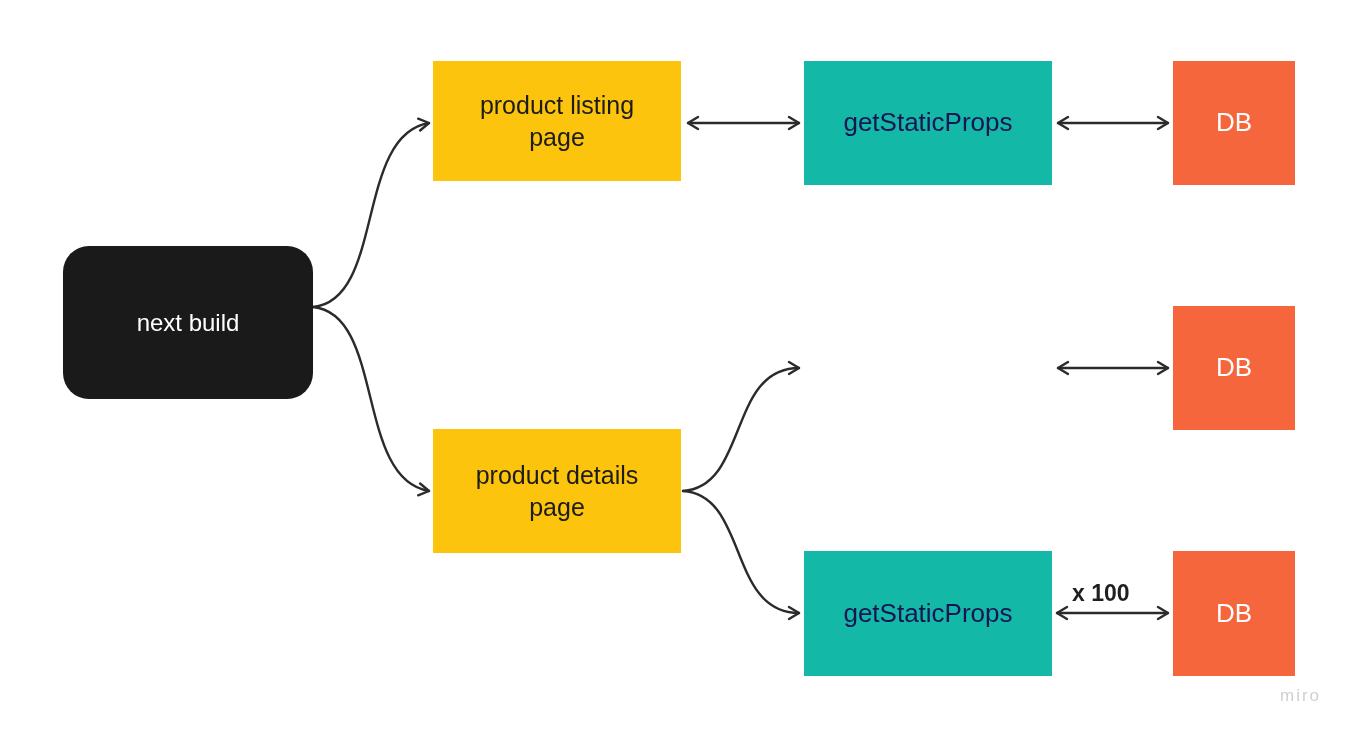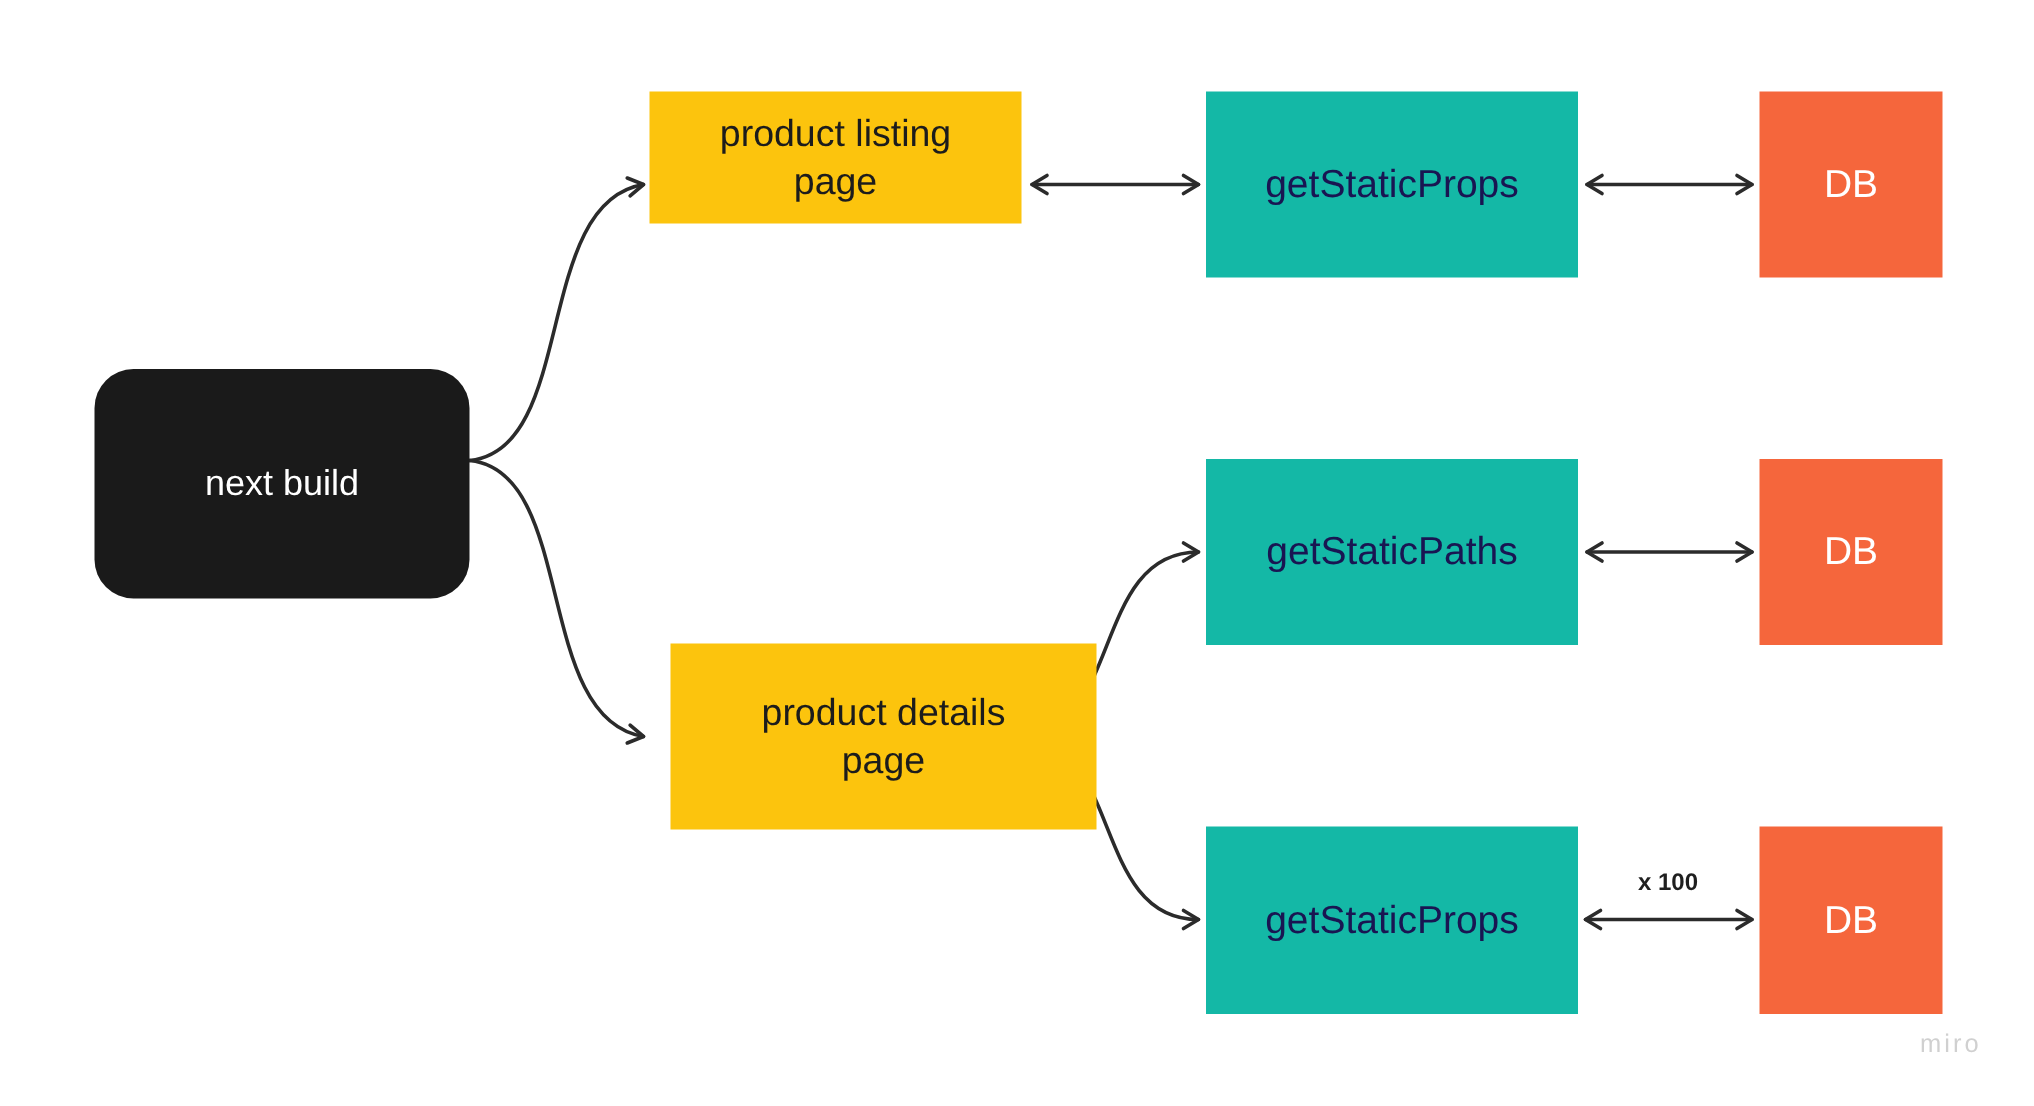--- a/index.html
+++ b/index.html
@@ -55,22 +55,22 @@
     background: #f5663c;
     color: #ffffff;
     font-size: 26px;
     justify-content: center;
   }
   .edge-label {
     position: absolute;
     left: 1072px;
     top: 580px;
     width: 80px;
-    text-align: center;
-    font-size: 16px;
+    text-align: left;
+    font-size: 23px;
     font-weight: bold;
     color: #1f1f1f;
   }
   .watermark {
     position: absolute;
     left: 1280px;
     top: 686px;
     font-size: 17px;
     letter-spacing: 2px;
     color: #d0d0d0;
@@ -96,42 +96,39 @@
       <path d="M 1058 123 L 1168 123" marker-start="url(#arrowhead)" marker-end="url(#arrowhead)"></path>
       <path d="M 1058 368 L 1168 368" marker-start="url(#arrowhead)" marker-end="url(#arrowhead)"></path>
       <path d="M 1057 613 L 1168 613" marker-start="url(#arrowhead)" marker-end="url(#arrowhead)"></path>
     </g>
   </svg>
 
   <div class="node node-dark" style="left:63px; top:246px; width:250px; height:153px;">
     <span class="label">next build</span>
   </div>
 
-  <div class="node node-yellow" style="left:433px; top:61px; width:248px; height:88px;">
+  <div class="node node-yellow" style="left:433px; top:61px; width:248px; height:120px;">
     <span class="label">product listing
 page</span>
   </div>
 
   <div class="node node-gray" style="left:804px; top:61px; width:248px; height:124px;">
     <span class="label">getStaticProps</span>
   </div>
 
   <div class="node node-orange" style="left:1173px; top:61px; width:122px; height:124px;">
     <span class="label">DB</span>
   </div>
 
-  <div class="node node-gray" style="left:804px; top:306px; width:248px; height:124px;">
-    <span class="label">getStaticPaths</span>
-  </div>
 
   <div class="node node-orange" style="left:1173px; top:306px; width:122px; height:124px;">
     <span class="label">DB</span>
   </div>
 
-  <div class="node node-yellow" style="left:447px; top:429px; width:284px; height:124px;">
+  <div class="node node-yellow" style="left:433px; top:429px; width:248px; height:124px;">
     <span class="label">product details
 page</span>
   </div>
 
   <div class="node node-gray" style="left:804px; top:551px; width:248px; height:125px;">
     <span class="label">getStaticProps</span>
   </div>
 
   <div class="node node-orange" style="left:1173px; top:551px; width:122px; height:125px;">
     <span class="label">DB</span>

